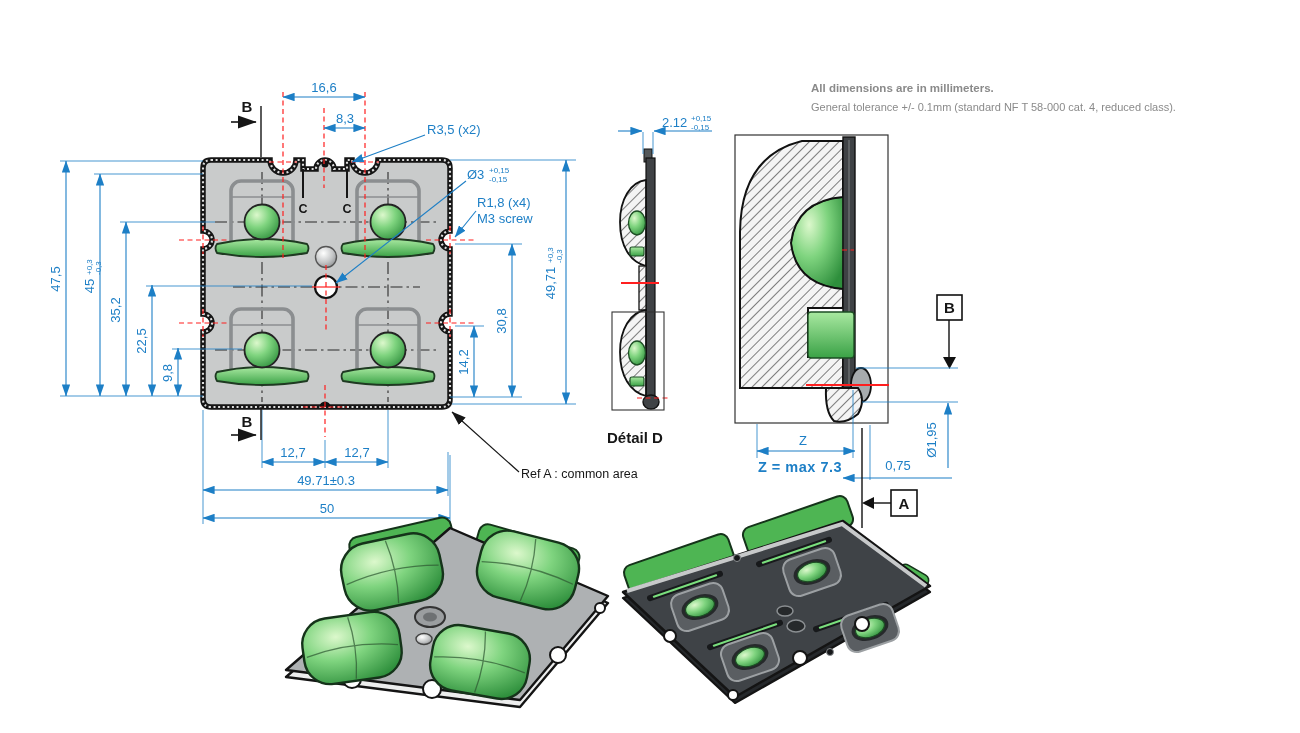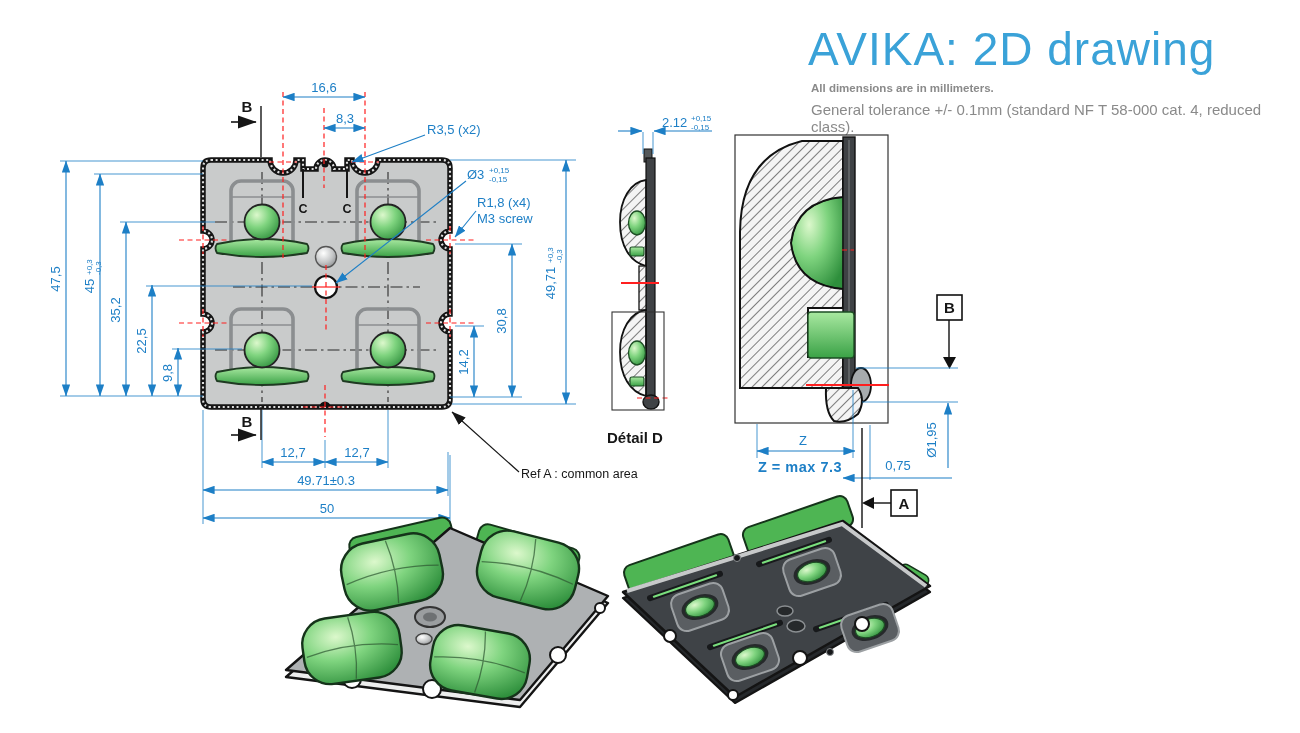--- a/index.html
+++ b/index.html
@@ -1,21 +1,21 @@
 <!DOCTYPE html>
 <html style="--dim_blue: #1d7fc6; --title_blue: #3aa2d8; --note_gray: #8a8a8a; --red: #ff1f1f; --ink: #161616; --part_gray: #c9cbcb; --plate_dark: #3f4347; --green_mid: #4eb553;"><head>
 <meta charset="utf-8">
 <style>
   html,body{margin:0;padding:0;background:#ffffff;}
   .stage{position:relative;width:1300px;height:733px;background:#fff;overflow:hidden;
          font-family:"Liberation Sans",sans-serif;}
   .title{position:absolute;left:808px;top:22px;width:420px;font-size:46px;font-weight:400;
          letter-spacing:1px;color:var(--title_blue);white-space:nowrap;}
   .sub1{position:absolute;left:811px;top:82px;font-size:11.5px;color:var(--note_gray);font-weight:bold;}
-  .sub2{position:absolute;left:811px;top:101px;font-size:15px;color:var(--note_gray);}
+  .sub2{position:absolute;left:811px;top:101px;font-size:11px;color:var(--note_gray);}
   svg{position:absolute;left:0;top:0;}
   svg text{font-family:"Liberation Sans",sans-serif;}
   .dim{stroke:var(--dim_blue);stroke-width:1.1;fill:none;}
   .ext{stroke:var(--dim_blue);stroke-width:0.9;fill:none;opacity:.9;}
   .dimt{fill:var(--dim_blue);font-size:13px;text-anchor:middle;}
   .dimts{fill:var(--dim_blue);font-size:13px;text-anchor:start;}
   .tolt{fill:var(--dim_blue);font-size:8px;text-anchor:start;}
   .cl{stroke:#2a2a2a;stroke-width:1.1;stroke-dasharray:12 4 2.5 4;fill:none;}
   .redd{stroke:var(--red);stroke-width:1.2;stroke-dasharray:5 3.5;fill:none;}
   .redl{stroke:var(--red);stroke-width:2.2;fill:none;}
@@ -23,21 +23,20 @@
   .sect{fill:#161616;font-size:15px;font-weight:bold;text-anchor:middle;}
   .lbl{fill:#161616;font-size:15px;font-weight:bold;}
   .znote{fill:var(--dim_blue);font-size:14.5px;font-weight:bold;text-anchor:middle;letter-spacing:.5px;}
   .boxline{stroke:#333;stroke-width:1.1;fill:none;}
 </style>
 </head>
 <body>
 
 <div class="stage">
 
-  <div class="title">AVIKA: 2D drawing</div>
   <div class="sub1">All dimensions are in millimeters.</div>
   <div class="sub2">General tolerance +/- 0.1mm (standard NF T 58-000 cat. 4, reduced class).</div>
 
   <svg width="1300" height="733" viewBox="0 0 1300 733">
     <defs>
       <radialGradient id="gDome" cx="35%" cy="30%" r="80%">
         <stop offset="0%" stop-color="#dcf8cc"></stop>
           <stop offset="45%" stop-color="#7fd47f"></stop>
           <stop offset="100%" stop-color="#2e8f3c"></stop>
       </radialGradient>

